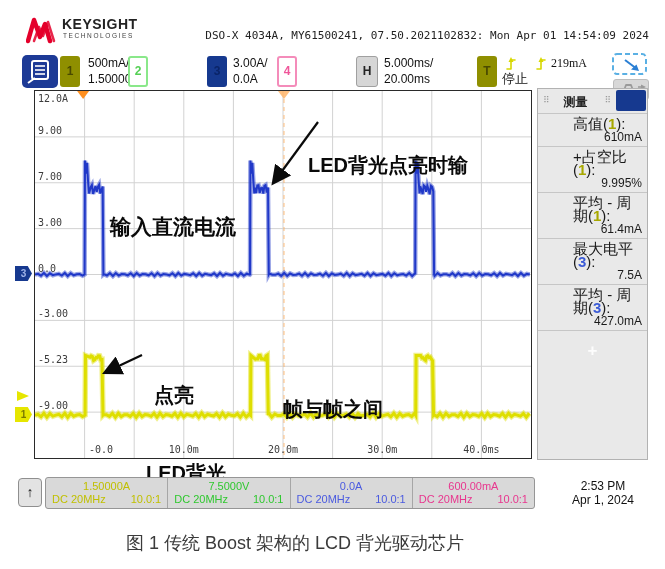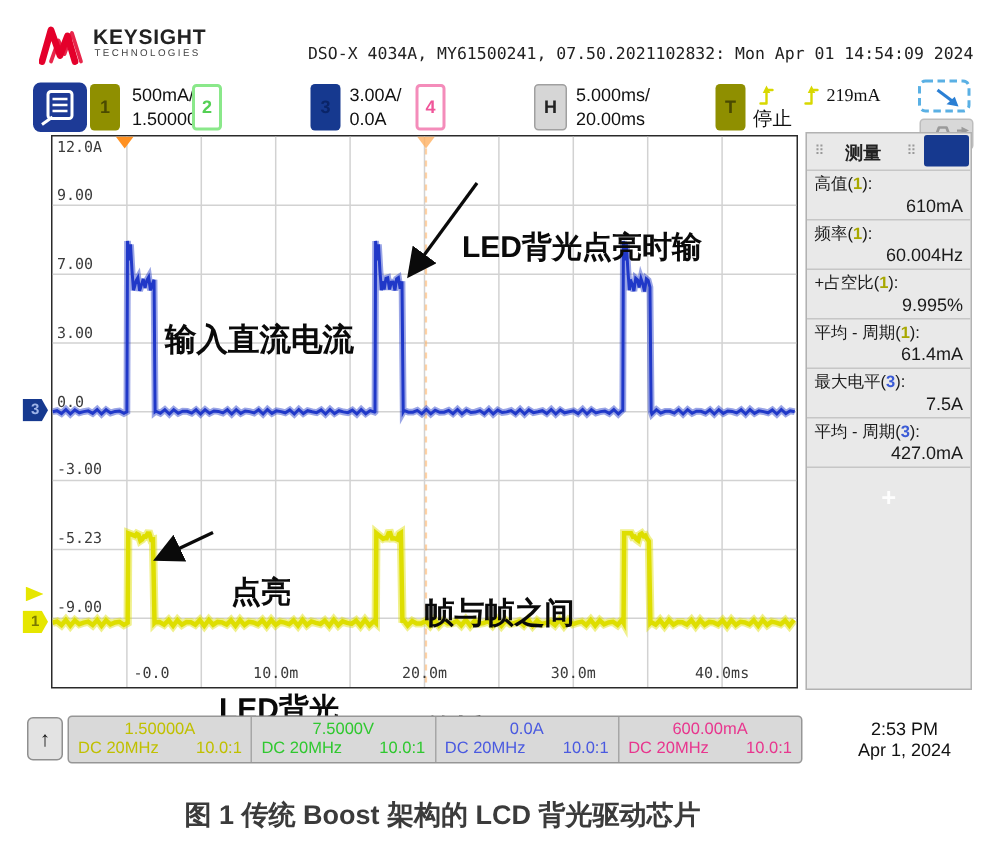--- a/index.html
+++ b/index.html
@@ -45,35 +45,35 @@
   #gmark1{left:15px;top:407px;background:#e6e600;color:#7a7a00;}
   #tmark1{left:17px;top:391px;width:12px;height:10px;background:#e6e600;clip-path:polygon(0 0,100% 50%,0 100%);}
   
   #mpanel{left:537px;top:88px;width:111px;height:372px;background:#e9e9e9;border:1px solid #b2b2b2;box-sizing:border-box;}
   #mhead{position:relative;height:24px;border-bottom:1px solid #c6c6c6;}
   #mtitle{position:absolute;left:0;right:34px;top:5px;text-align:center;font-size:12px;font-weight:bold;color:#222;}
   .pin{position:absolute;top:6px;color:#9a9a9a;font-size:9px;}
   #pinL{left:5px;} #pinR{right:36px;}
   #mmenu{position:absolute;right:1px;top:1px;width:30px;height:21px;background:#16398f;border-radius:2px;}
   .mrow{padding:3px 5px 2px 5px;border-bottom:1px solid #c6c6c6;}
-  .mlab{font-size:11px;color:#1a1a1a;line-height:13px;}
+  .mlab{font-size:15px;color:#1a1a1a;line-height:13px;margin-left:30px;}
   .mval{font-size:12px;color:#1a1a1a;text-align:right;line-height:14px;}
   .chy{color:#a8a800;font-weight:bold;} .chb{color:#3b5bd6;font-weight:bold;}
   #madd{margin-top:10px;text-align:center;color:#fdfdfd;font-size:17px;font-weight:bold;}
   
   #up-btn{left:18px;top:478px;width:22px;height:27px;background:#e3e3e3;border:1px solid #8f8f8f;border-radius:4px;text-align:center;line-height:27px;font-size:14px;font-weight:bold;color:#111;}
   #bbar{left:45px;top:477px;width:490px;height:32px;background:#d9d9d9;border:1px solid #969696;border-radius:3px;display:flex;box-sizing:border-box;}
   .bsec{flex:1;padding:2px 6px 0 6px;border-right:1px solid #a6a6a6;}
   .bsec:last-child{border-right:none;}
   .bval{font-size:11px;text-align:center;line-height:13px;}
   .brow2{display:flex;justify-content:space-between;font-size:11px;line-height:13px;}
   .c1{color:#c0c000;} .c2{color:#2fc82f;} .c3{color:#4a5ae0;} .c4{color:#e8368e;}
   #clock{left:556px;top:479px;width:94px;text-align:center;font-size:12px;color:#111;line-height:14px;}
   
-  #caption{left:0;top:531px;width:590px;text-align:center;font-size:18px;color:#3b3b3b;font-weight:bold;}
+  #caption{left:0;top:531px;width:590px;text-align:center;font-size:18px;color:#3b3b3b;}
   .icon-line{stroke-linecap:round;stroke-linejoin:round;fill:none;}
 </style>
 </head>
 <body>
 
 <div id="page">
 
   <div class="abs" id="brand">
     <svg width="32" height="28" viewBox="0 0 32 28">
       <polyline points="2,25 8,4 14,21 19,8 24,25" class="icon-line" stroke="#e4002b" stroke-width="4.5"></polyline>
@@ -210,24 +210,20 @@
       <span class="pin" id="pinL">⠿</span>
       <span id="mtitle">测量</span>
       <span class="pin" id="pinR">⠿</span>
       <span id="mmenu"></span>
     </div>
     <div class="mrow">
       <div class="mlab"><span>高值(</span><span class="chy">1</span><span>):</span></div>
       <div class="mval">610mA</div>
     </div>
     <div class="mrow">
-      <div class="mlab"><span>频率(</span><span class="chy">1</span><span>):</span></div>
-      <div class="mval">60.004Hz</div>
-    </div>
-    <div class="mrow">
       <div class="mlab"><span>+占空比(</span><span class="chy">1</span><span>):</span></div>
       <div class="mval">9.995%</div>
     </div>
     <div class="mrow">
       <div class="mlab"><span>平均 - 周期(</span><span class="chy">1</span><span>):</span></div>
       <div class="mval">61.4mA</div>
     </div>
     <div class="mrow">
       <div class="mlab"><span>最大电平(</span><span class="chb">3</span><span>):</span></div>
       <div class="mval">7.5A</div>

